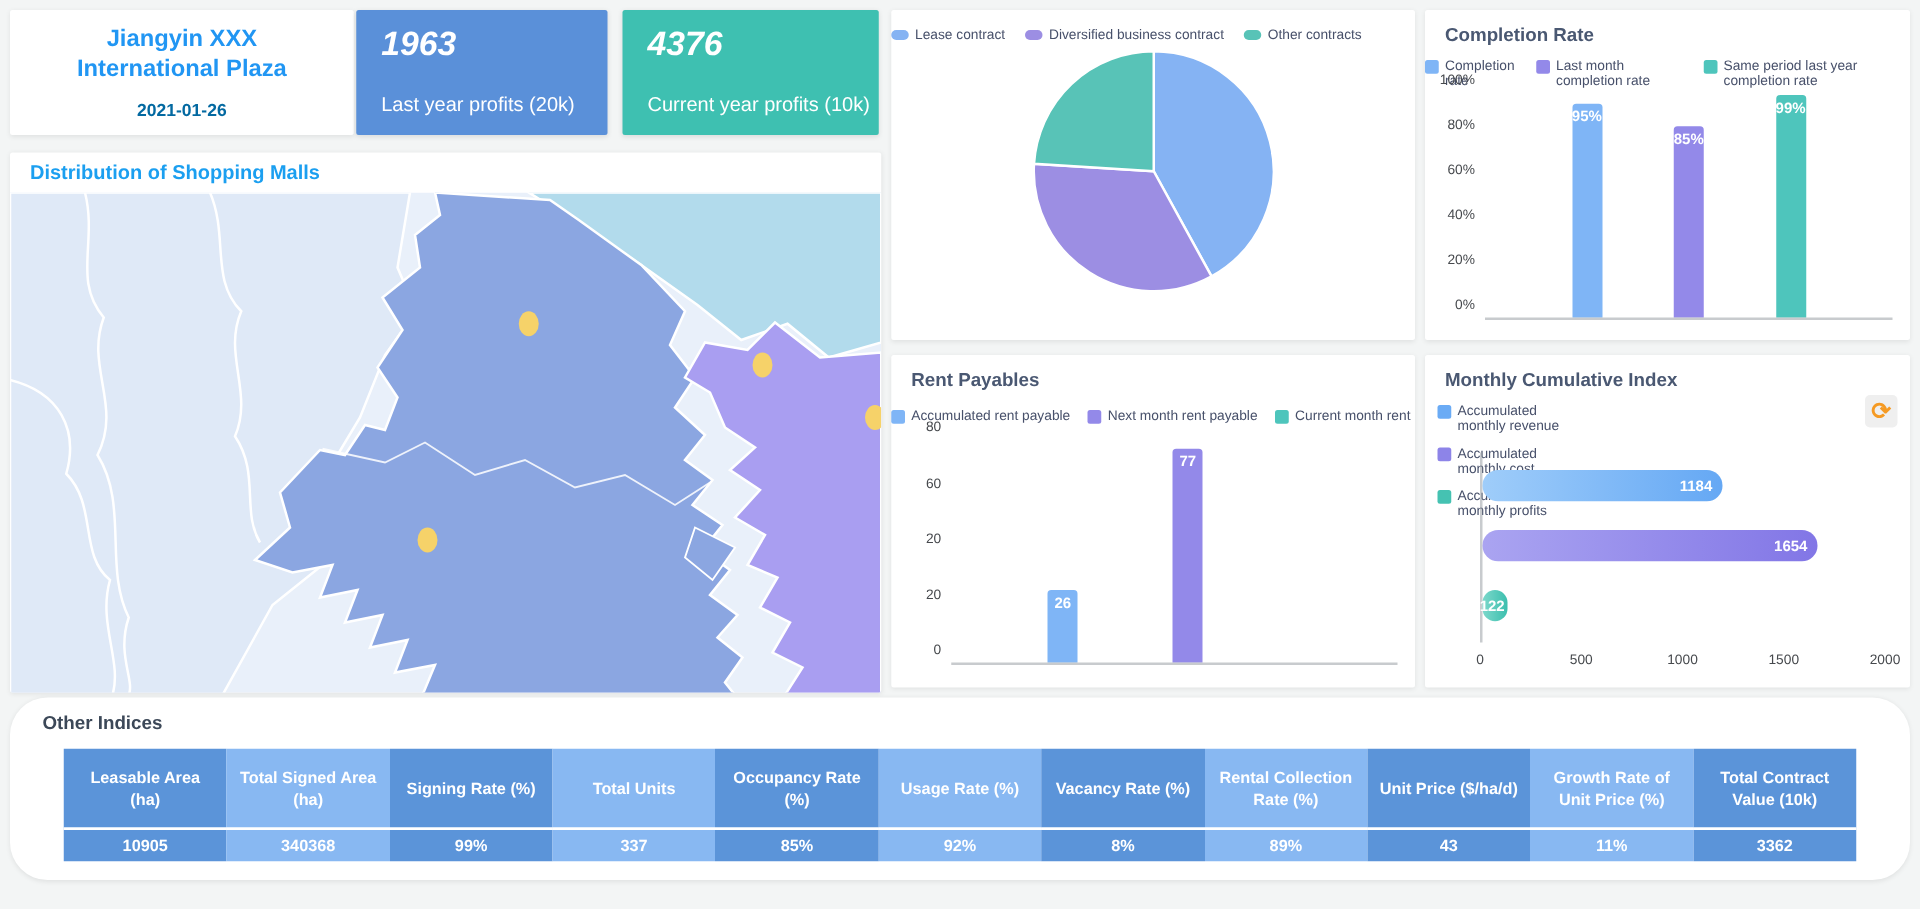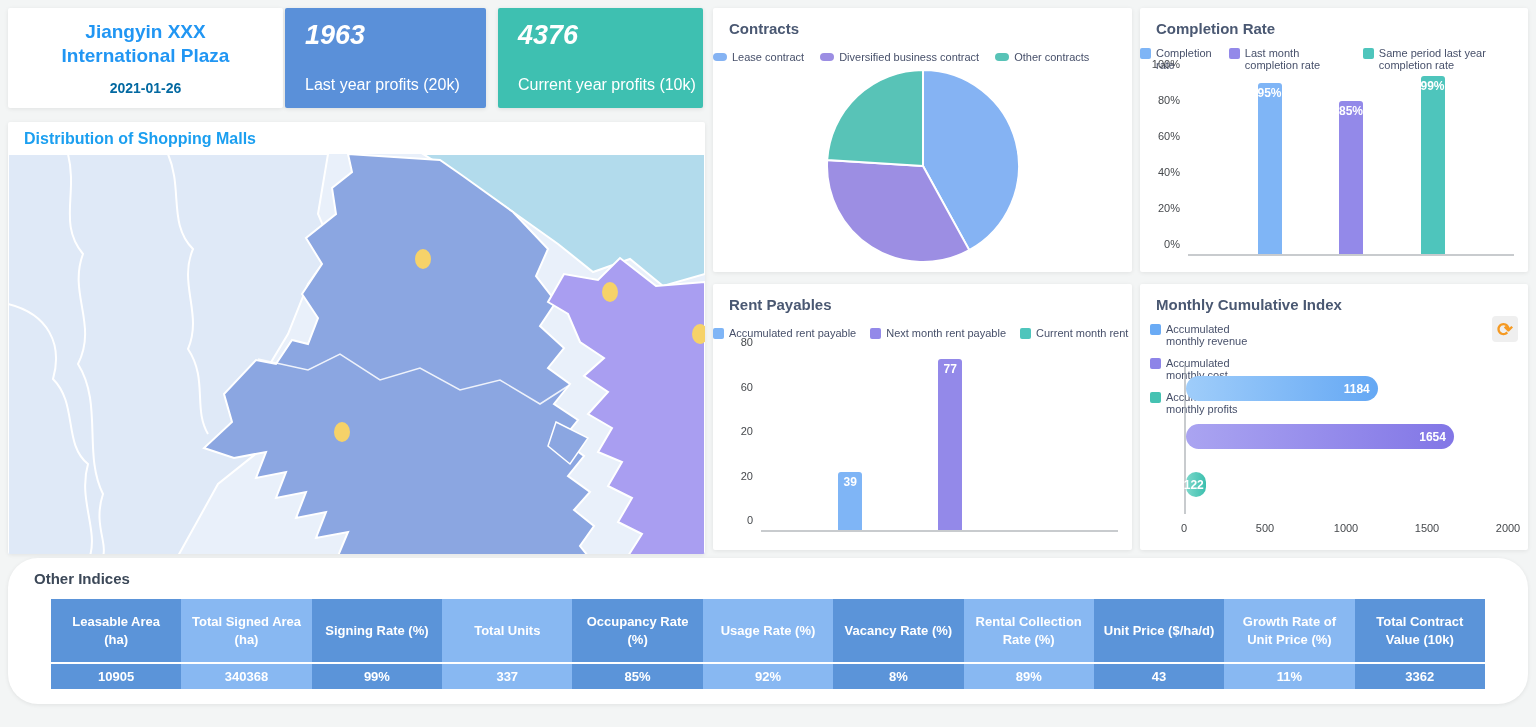--- a/index.html
+++ b/index.html
@@ -98,21 +98,20 @@
       <path d="M548,268 L580,284 L562,310 L540,292 Z" fill="#8ba6e1" stroke="#ffffff" stroke-width="1.5"></path>
 
       <ellipse cx="415" cy="105" rx="8" ry="10" fill="#f6d269"></ellipse>
       <ellipse cx="602" cy="138" rx="8" ry="10" fill="#f6d269"></ellipse>
       <ellipse cx="692" cy="180" rx="8" ry="10" fill="#f6d269"></ellipse>
       <ellipse cx="334" cy="278" rx="8" ry="10" fill="#f6d269"></ellipse>
     </svg>
   </div>
 
   <div class="card contracts-card">
-    <div class="card-title">Contracts</div>
     <div class="legend-row">
       <div class="legend-item">
           <span class="legend-pill" style="background: rgb(133, 179, 243);"></span>
           <span>Lease contract</span>
         </div>
       <div class="legend-item">
           <span class="legend-pill" style="background: rgb(156, 142, 227);"></span>
           <span>Diversified business contract</span>
         </div>
       <div class="legend-item">
@@ -181,21 +180,21 @@
           <span>Current month rent</span>
         </div>
     </div>
     <div class="vplot" style="top:70px; bottom:18px;">
       <span class="ytick" style="bottom:0%">0</span>
       <span class="ytick" style="bottom:25%">20</span>
       <span class="ytick" style="bottom:50%">20</span>
       <span class="ytick" style="bottom:75%">60</span>
       <span class="ytick" style="bottom:100%">80</span>
       <div class="vbar" style="left: 25%; height: 32.5%; background: rgb(127, 181, 246);">
-          <span class="vbar-label">39</span>
+          <span class="vbar-label">26</span>
         </div>
       <div class="vbar" style="left: 53%; height: 96.25%; background: rgb(147, 137, 233);">
           <span class="vbar-label">77</span>
         </div>
       <div class="vbar" style="left: 78%; height: 0%; background: rgb(78, 197, 188);"></div>
       <div class="vaxis-line"></div>
     </div>
   </div>
 
   <div class="card monthly-card">

